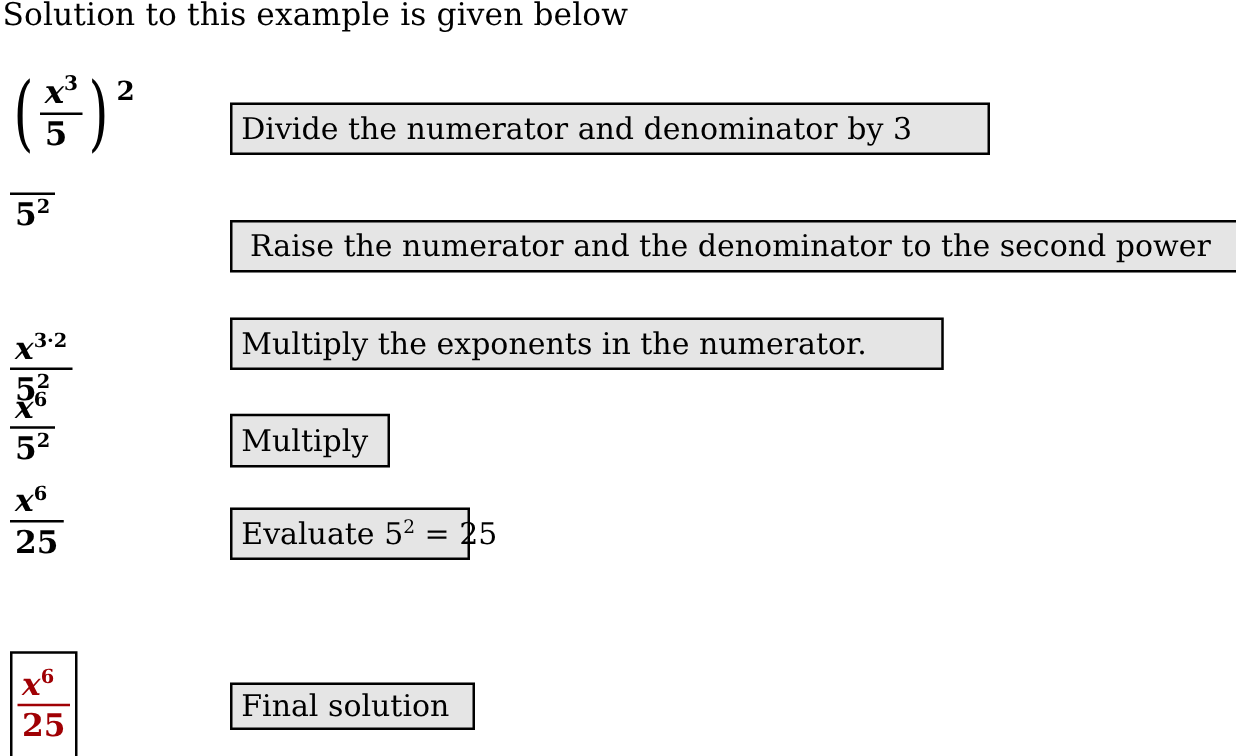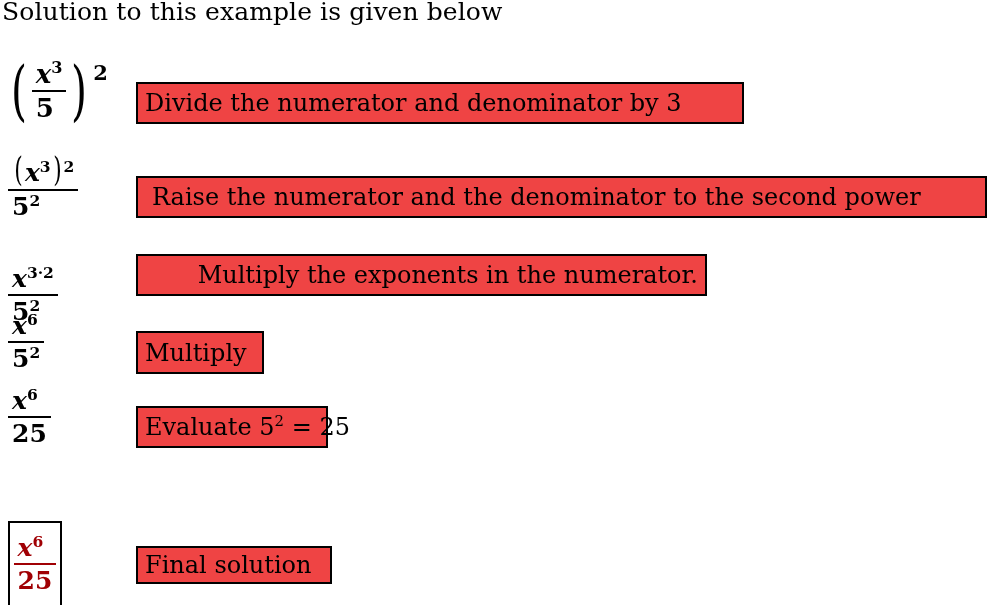--- a/index.html
+++ b/index.html
@@ -106,28 +106,29 @@
     position: absolute;
     font-size: 26px;
   }
   .expr.red { color: #A00004; }
 
   
   .box {
     position: absolute;
     box-sizing: border-box;
     border: 2px solid #000000;
-    background: #ef4444;
+    background: #e5e5e5;
     display: flex;
     align-items: center;
     justify-content: flex-start;
     white-space: nowrap;
     font-size: 24px;
     padding: 0 7px;
     color: #000000;
+    margin-left: 48px;
   }
 
   
   .answer-frame {
     position: absolute;
     box-sizing: border-box;
     border: 2px solid #000000;
     background: #ffffff;
     display: flex;
     align-items: center;
@@ -153,23 +154,20 @@
     <span class="paren-sup">2</span>
   </span>
 </div>
 
 <div class="box" style="left:136px; top:82px; width:608px; height:42px;">
   <span>Divide the numerator and denominator by 3</span>
 </div>
 
 <div class="expr" style="left:8px; top:152px; font-size:25px;">
   <span class="math frac">
-    <span class="num">
-      <span class="iparen">(</span><span class="mvar">x</span><span class="sup">3</span><span class="iparen">)</span><span class="sup">2</span>
-    </span>
     <span class="bar"></span>
     <span class="den">
       <span>5</span><span class="sup">2</span>
     </span>
   </span>
 </div>
 
 <div class="box" style="left:136px; top:176px; width:851px; height:42px;padding-left:14px;">
   <span>Raise the numerator and the denominator to the second power</span>
 </div>
@@ -179,21 +177,21 @@
     <span class="num">
       <span class="mvar">x</span><span class="sup">3·2</span>
     </span>
     <span class="bar"></span>
     <span class="den">
       <span>5</span><span class="sup">2</span>
     </span>
   </span>
 </div>
 
-<div class="box" style="left:136px; top:254px; width:571px; height:42px;justify-content:flex-end;">
+<div class="box" style="left:136px; top:254px; width:571px; height:42px;">
   <span>Multiply the exponents in the numerator.</span>
 </div>
 
 <div class="expr" style="left:8px; top:312px; font-size:25px;">
   <span class="math frac">
     <span class="num">
       <span class="mvar">x</span><span class="sup">6</span>
     </span>
     <span class="bar"></span>
     <span class="den">

